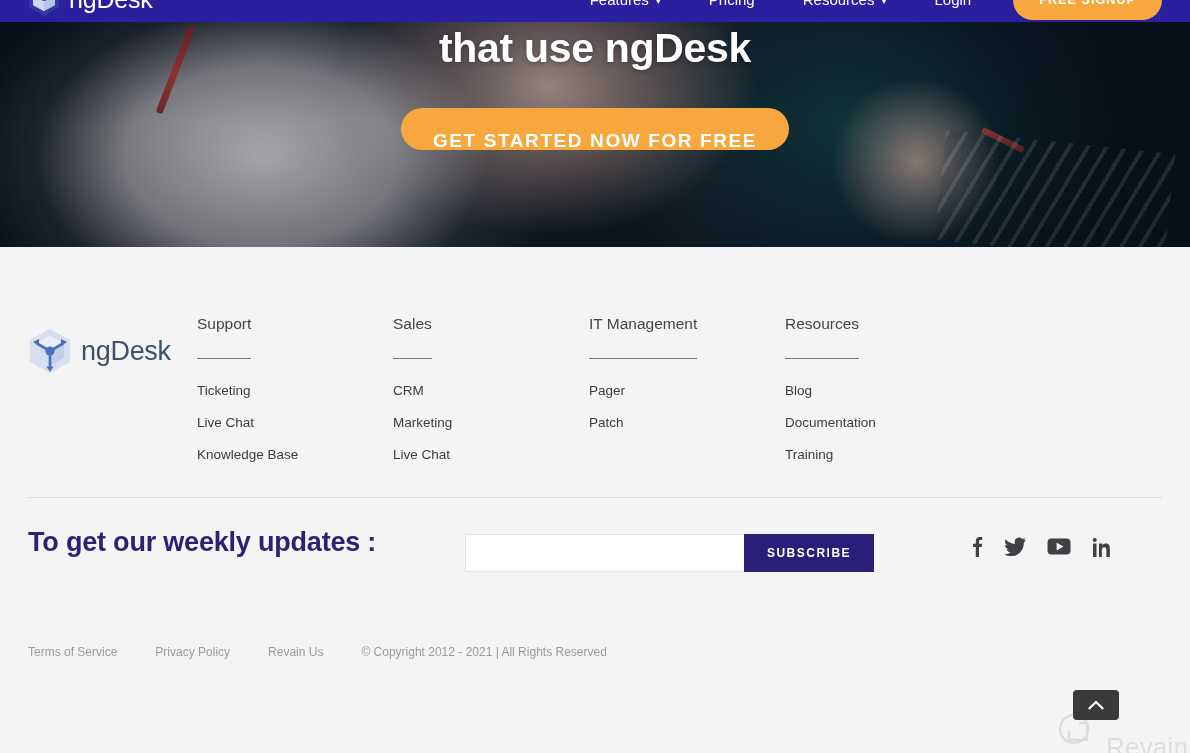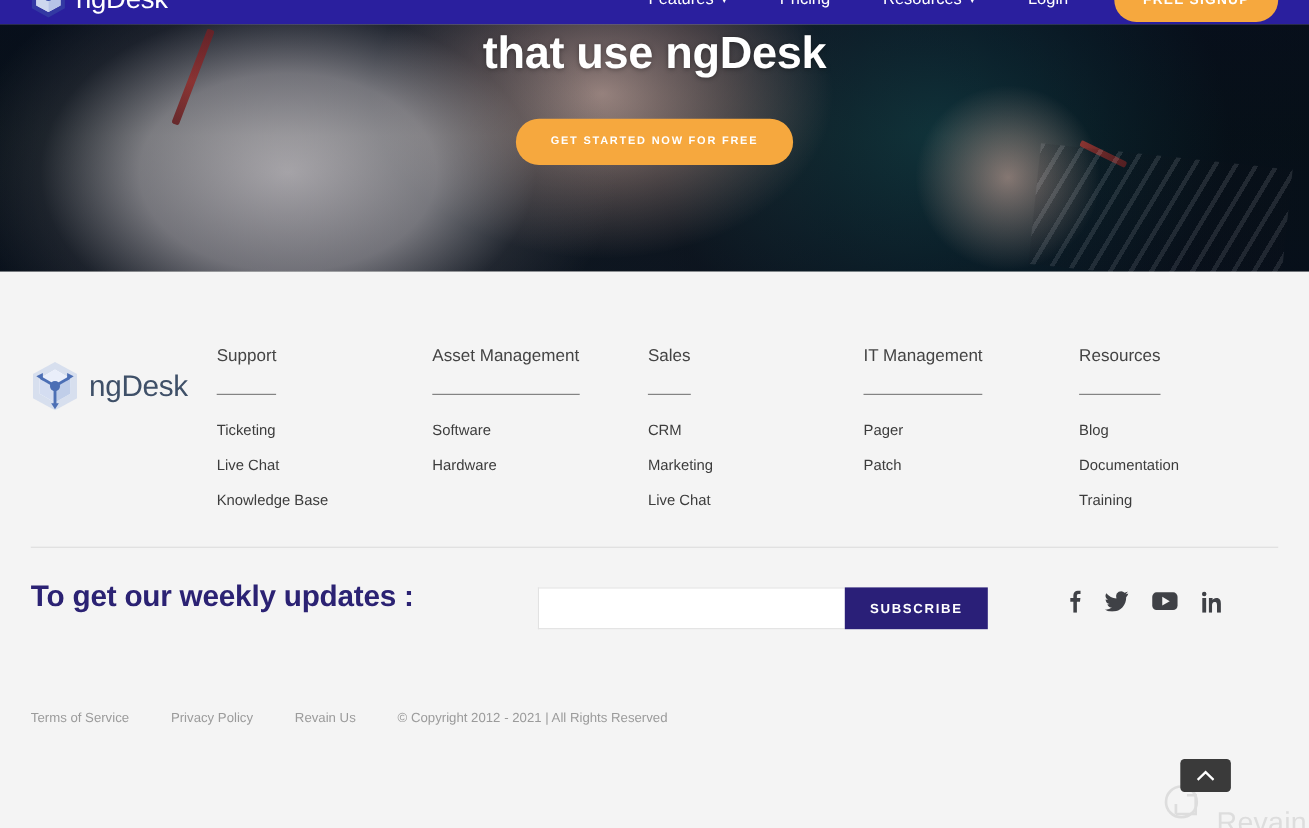--- a/index.html
+++ b/index.html
@@ -89,23 +89,23 @@
   }
   .hero-title {
     margin-top: 2px;
     color: #ffffff; font-size: 41px; font-weight: 700; letter-spacing: -0.3px;
     text-align: left; line-height: 1.18;
     text-shadow: 0 1px 5px rgba(0,0,0,.35);
   }
   .hero-btn {
     margin-top: 36px;
     background: #f6a83e; color: #ffffff;
-    font-size: 10px; font-weight: 700; letter-spacing: 1.6px;
+    font-size: 19px; font-weight: 700; letter-spacing: 1.6px;
     border: none; border-radius: 26px;
-    padding: 0 32px; height: 42px; line-height: 42px;
+    padding: 12px 32px; height: 42px; line-height: 42px;
     cursor: pointer; white-space: nowrap;
   }
 
   
   .footer {
     position: absolute; top: 247px; left: 0; width: 1190px; height: 506px;
     background: #f4f4f4;
   }
   .footer-cols {
     position: absolute; top: 68px; left: 0; width: 1190px;
@@ -142,21 +142,21 @@
   }
   .news-text { position: absolute; left: 28px; top: 8px; }
   .news-title {
     color: #2b2273; font-size: 27px; font-weight: 700; letter-spacing: -0.2px;
   }
   .news-sub {
     color: #555555; font-size: 15px; margin-top: 11px;
   }
   .news-form {
     position: absolute; left: 465px; top: 15px;
-    display: flex; height: 24px; margin-left: 24px;
+    display: flex; height: 24px;
   }
   .news-input {
     width: 279px; height: 38px; border: 1px solid #e2e2e2; border-right: none;
     background: #ffffff; outline: none; padding: 0 12px;
     font-family: "Liberation Sans", sans-serif; font-size: 14px; color: #333;
   }
   .news-btn {
     width: 130px; height: 38px; border: none; cursor: pointer;
     background: #2a1f78; color: #ffffff;
     font-size: 12px; font-weight: 700; letter-spacing: 1.5px;
@@ -282,27 +282,20 @@
 
       <div class="fcol">
         <h4>Support</h4>
         <ul>
           <li>Ticketing</li>
           <li>Live Chat</li>
           <li>Knowledge Base</li>
         </ul>
       </div>
 
-      <div class="fcol fcol-wide">
-        <h4>Asset Management</h4>
-        <ul>
-          <li>Software</li>
-          <li>Hardware</li>
-        </ul>
-      </div>
 
       <div class="fcol">
         <h4>Sales</h4>
         <ul>
           <li>CRM</li>
           <li>Marketing</li>
           <li>Live Chat</li>
         </ul>
       </div>
 

